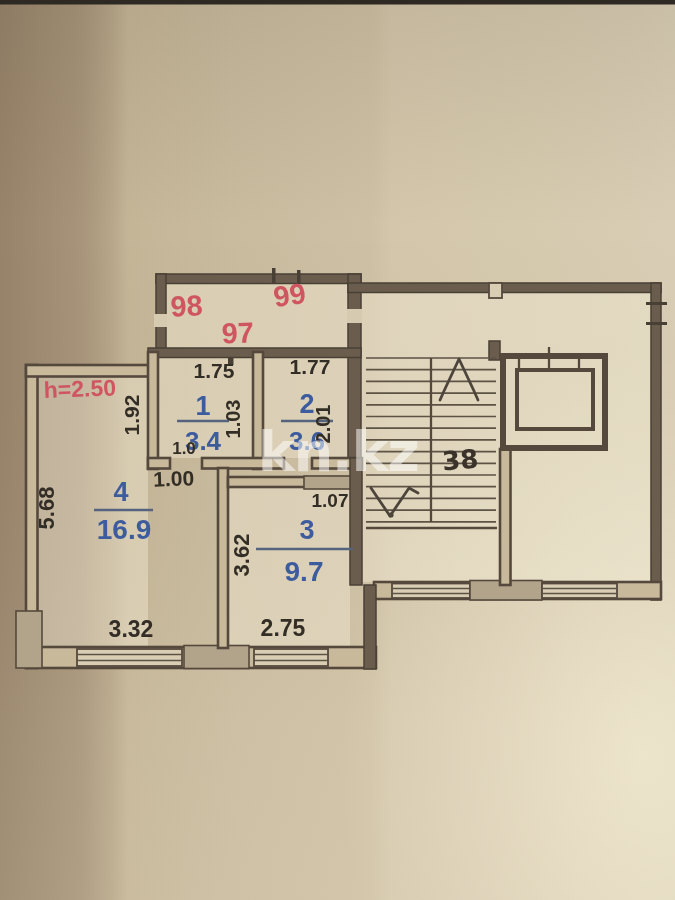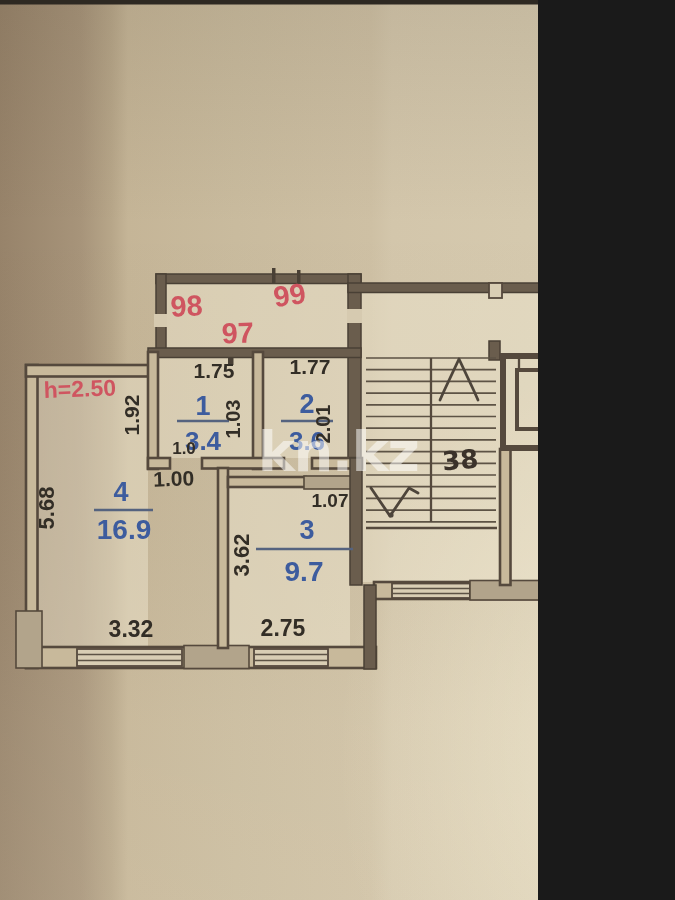--- a/index.html
+++ b/index.html
@@ -1,16 +1,16 @@
 <!DOCTYPE html>
 <html><head>
 <meta charset="utf-8">
 <style>
   html,body{margin:0;padding:0;background:#1a1a1a;}
-  #stage{position:relative;width:538px;height:900px;overflow:hidden;
+  #stage{position:relative;width:675px;height:900px;overflow:hidden;
          font-family:"Liberation Sans",sans-serif;}
   svg{display:block;}
   .dim{fill:#332d26;font-family:"Liberation Sans",sans-serif;font-weight:bold;}
   .blue{fill:#3d5c9e;font-family:"Liberation Sans",sans-serif;font-weight:bold;}
   .red{fill:#cf5560;font-family:"Liberation Sans",sans-serif;font-weight:bold;}
   .hand{fill:#3a332b;font-family:"DejaVu Sans",sans-serif;font-weight:bold;}
   .wm{fill:rgba(255,255,255,0.52);font-family:"DejaVu Sans",sans-serif;font-weight:bold;letter-spacing:-1.5px;}
   .dblwall{fill:#c8b99b;stroke:#55493c;stroke-width:2.6;}
   .solidwall{fill:#6b5d4d;stroke:#4a4034;stroke-width:1.5;}
   .hlblock{fill:#b2a48b;stroke:#55493c;stroke-width:1.6;}

